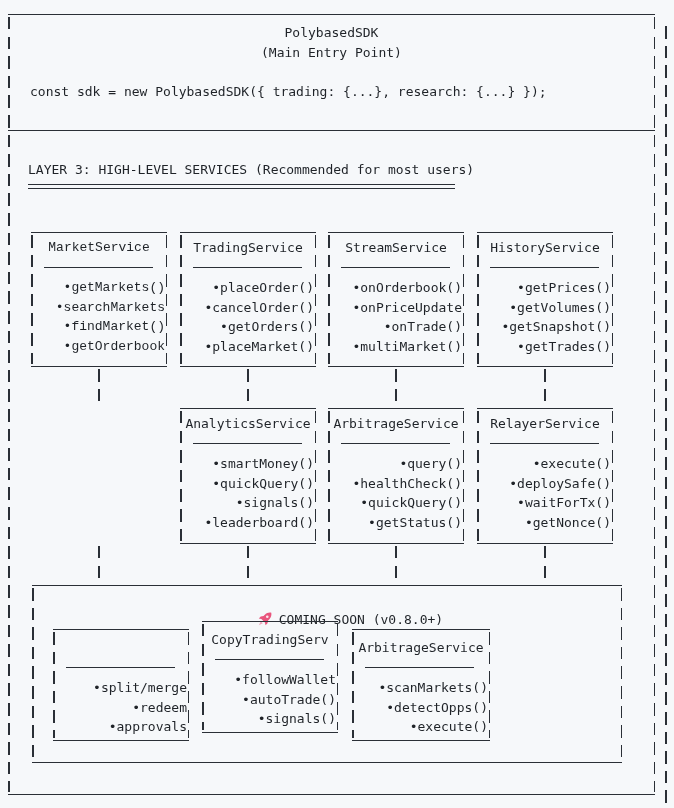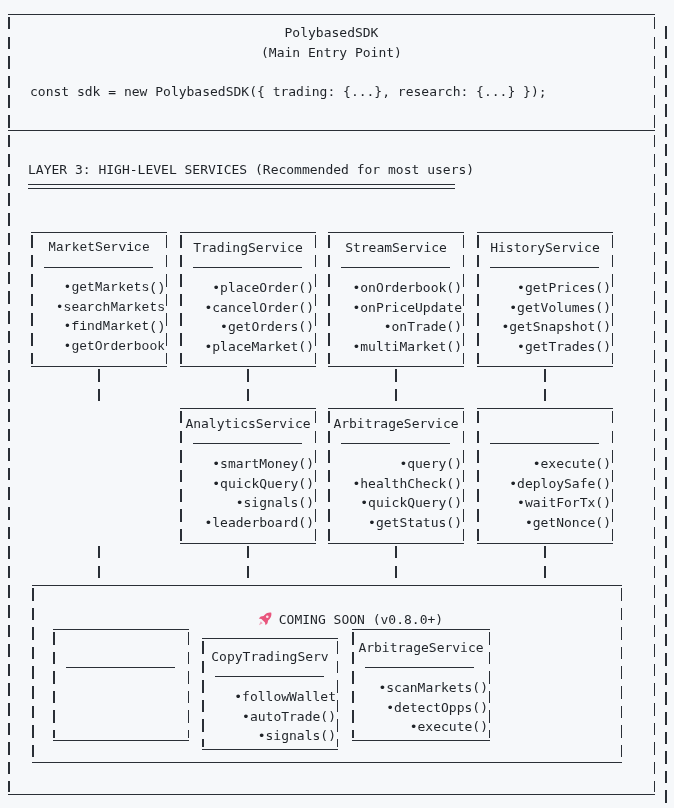--- a/index.html
+++ b/index.html
@@ -115,20 +115,21 @@
     <div class="svc-title">ArbitrageService</div>
     <div class="svc-rule"></div>
     <ul class="svc-list">
       <li><span class="blt">•</span><span>query()</span></li>
       <li><span class="blt">•</span><span>healthCheck()</span></li>
       <li><span class="blt">•</span><span>quickQuery()</span></li>
       <li><span class="blt">•</span><span>getStatus()</span></li>
     </ul>
   </div>
   <div class="box" style="left:477px;top:408px;width:136px;height:136px;">
+    <div class="svc-title">RelayerService</div>
     <div class="svc-rule"></div>
     <ul class="svc-list">
       <li><span class="blt">•</span><span>execute()</span></li>
       <li><span class="blt">•</span><span>deploySafe()</span></li>
       <li><span class="blt">•</span><span>waitForTx()</span></li>
       <li><span class="blt">•</span><span>getNonce()</span></li>
     </ul>
   </div>
 
   <div class="vdash" style="left:98px;top:546px;height:37px;"></div>
@@ -140,22 +141,27 @@
     <div class="soon-head">
       <svg width="14" height="14" viewBox="0 0 16 16" aria-hidden="true">
         <path fill="#e8567d" d="M15.2.8c-2.7-.5-5.5.3-7.4 2.2L6.3 4.5l-3.2.6L.9 7.3l3 .8 4 4 .8 3 2.2-2.2.6-3.2 1.5-1.5c1.9-1.9 2.7-4.7 2.2-7.4z"></path>
         <circle cx="10.6" cy="5.4" r="1.5" fill="#fde6ee"></circle>
         <path fill="#f0a3bc" d="M3.2 10.6 1 15l4.4-2.2z"></path>
       </svg><span>COMING SOON (v0.8.0+)</span>
     </div>
 
     <div class="box soon" style="left:21px;top:43px;width:136px;height:112px;">
       <div class="svc-rule"></div>
+      <ul class="svc-list">
+        <li><span class="blt">•</span><span>split/merge</span></li>
+        <li><span class="blt">•</span><span>redeem</span></li>
+        <li><span class="blt">•</span><span>approvals</span></li>
+      </ul>
     </div>
-    <div class="box soon" style="left:170px;top:52px;width:136px;height:112px;">
+    <div class="box soon" style="left:170px;top:35px;width:136px;height:112px;">
       <div class="svc-title">CopyTradingServ</div>
       <div class="svc-rule"></div>
       <ul class="svc-list">
         <li><span class="blt">•</span><span>followWallet</span></li>
         <li><span class="blt">•</span><span>autoTrade()</span></li>
         <li><span class="blt">•</span><span>signals()</span></li>
       </ul>
     </div>
     <div class="box soon" style="left:320px;top:43px;width:138px;height:112px;">
       <div class="svc-title">ArbitrageService</div>

